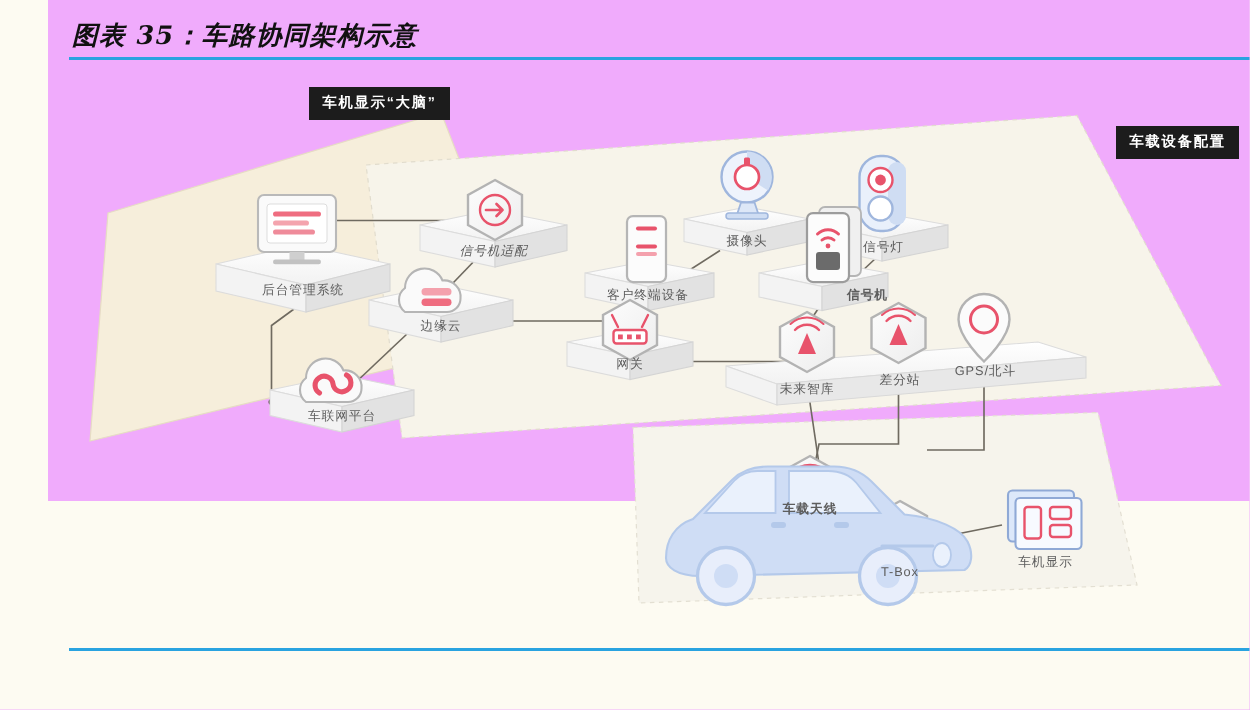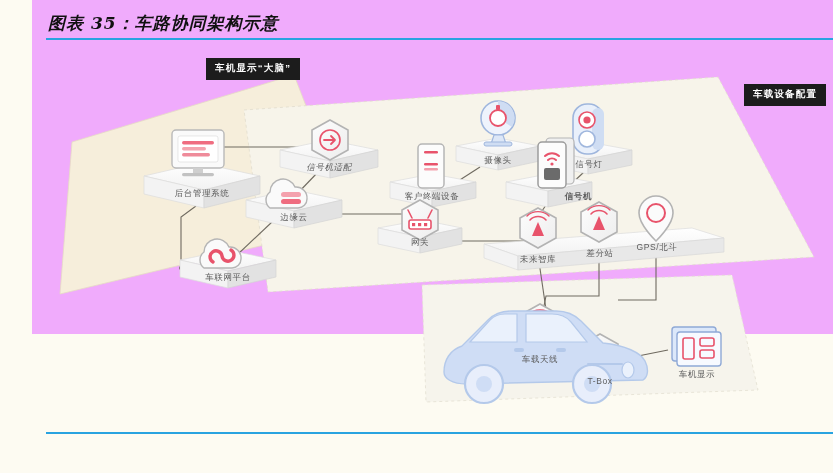--- a/index.html
+++ b/index.html
@@ -339,20 +339,20 @@
     <div class="flabel" style="left:474px;top:149px;width:86px;text-align:right;font-weight:bold;">信号机</div>
 
     <div class="flabel" style="left:346px;top:195px;width:84px;text-align:center;">网关</div>
 
     <div class="flabel" style="left:470px;top:212px;width:72px;text-align:center;">未来智库</div>
 
     <div class="flabel" style="left:534px;top:206px;width:68px;text-align:center;">差分站</div>
 
     <div class="flabel" style="left:592px;top:200px;width:66px;text-align:center;">GPS/北斗</div>
 
-    <div class="flabel" style="left:472px;top:312px;width:72px;text-align:center;">车载天线</div>
+    <div class="flabel" style="left:472px;top:292px;width:72px;text-align:center;font-weight:bold;">车载天线</div>
 
     <div class="flabel" style="left:538px;top:334px;width:60px;text-align:center;">T-Box</div>
 
     <div class="flabel" style="left:632px;top:327px;width:66px;text-align:center;">车机显示</div>
 
   </div>
 </div>
 
 </body></html>

